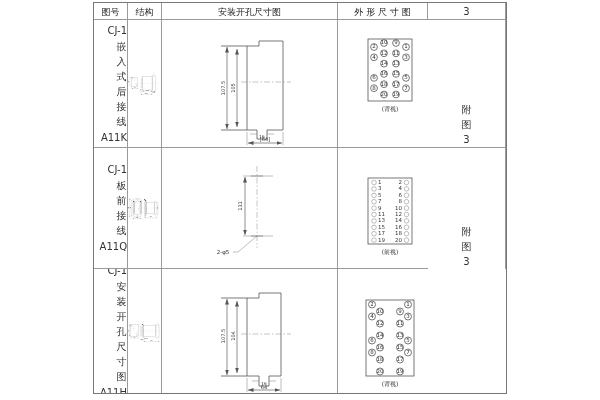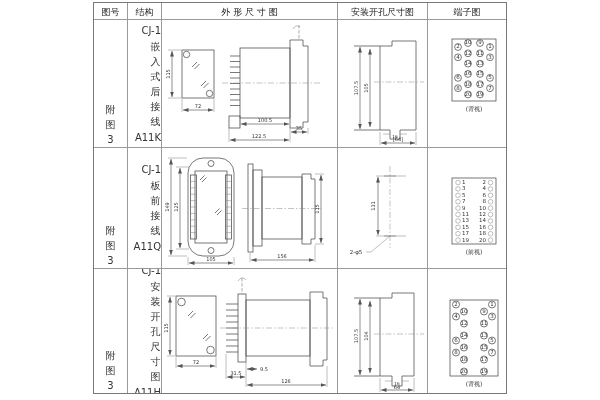--- a/index.html
+++ b/index.html
@@ -34,27 +34,24 @@
 
 <div class="table">
 
   <div class="cell hcell">
       <span>图号</span>
     </div>
   <div class="cell hcell">
       <span>结构</span>
     </div>
   <div class="cell hcell">
-      <span>外 形 尺 寸 图</span>
+      <span>安装开孔尺寸图</span>
     </div>
   <div class="cell hcell">
-      <span>安装开孔尺寸图</span>
-    </div>
-  <div class="cell hcell last-col">
-      <span>端子图</span>
+      <span>外 形 尺 寸 图</span>
     </div>
 
   <div class="cell">
     <div class="char-col">附图3</div>
   </div>
   <div class="cell struct">
     <div class="model">CJ-1</div>
     <div class="char-col">嵌入式后接线</div>
     <div class="code">A11K</div>
   </div>

